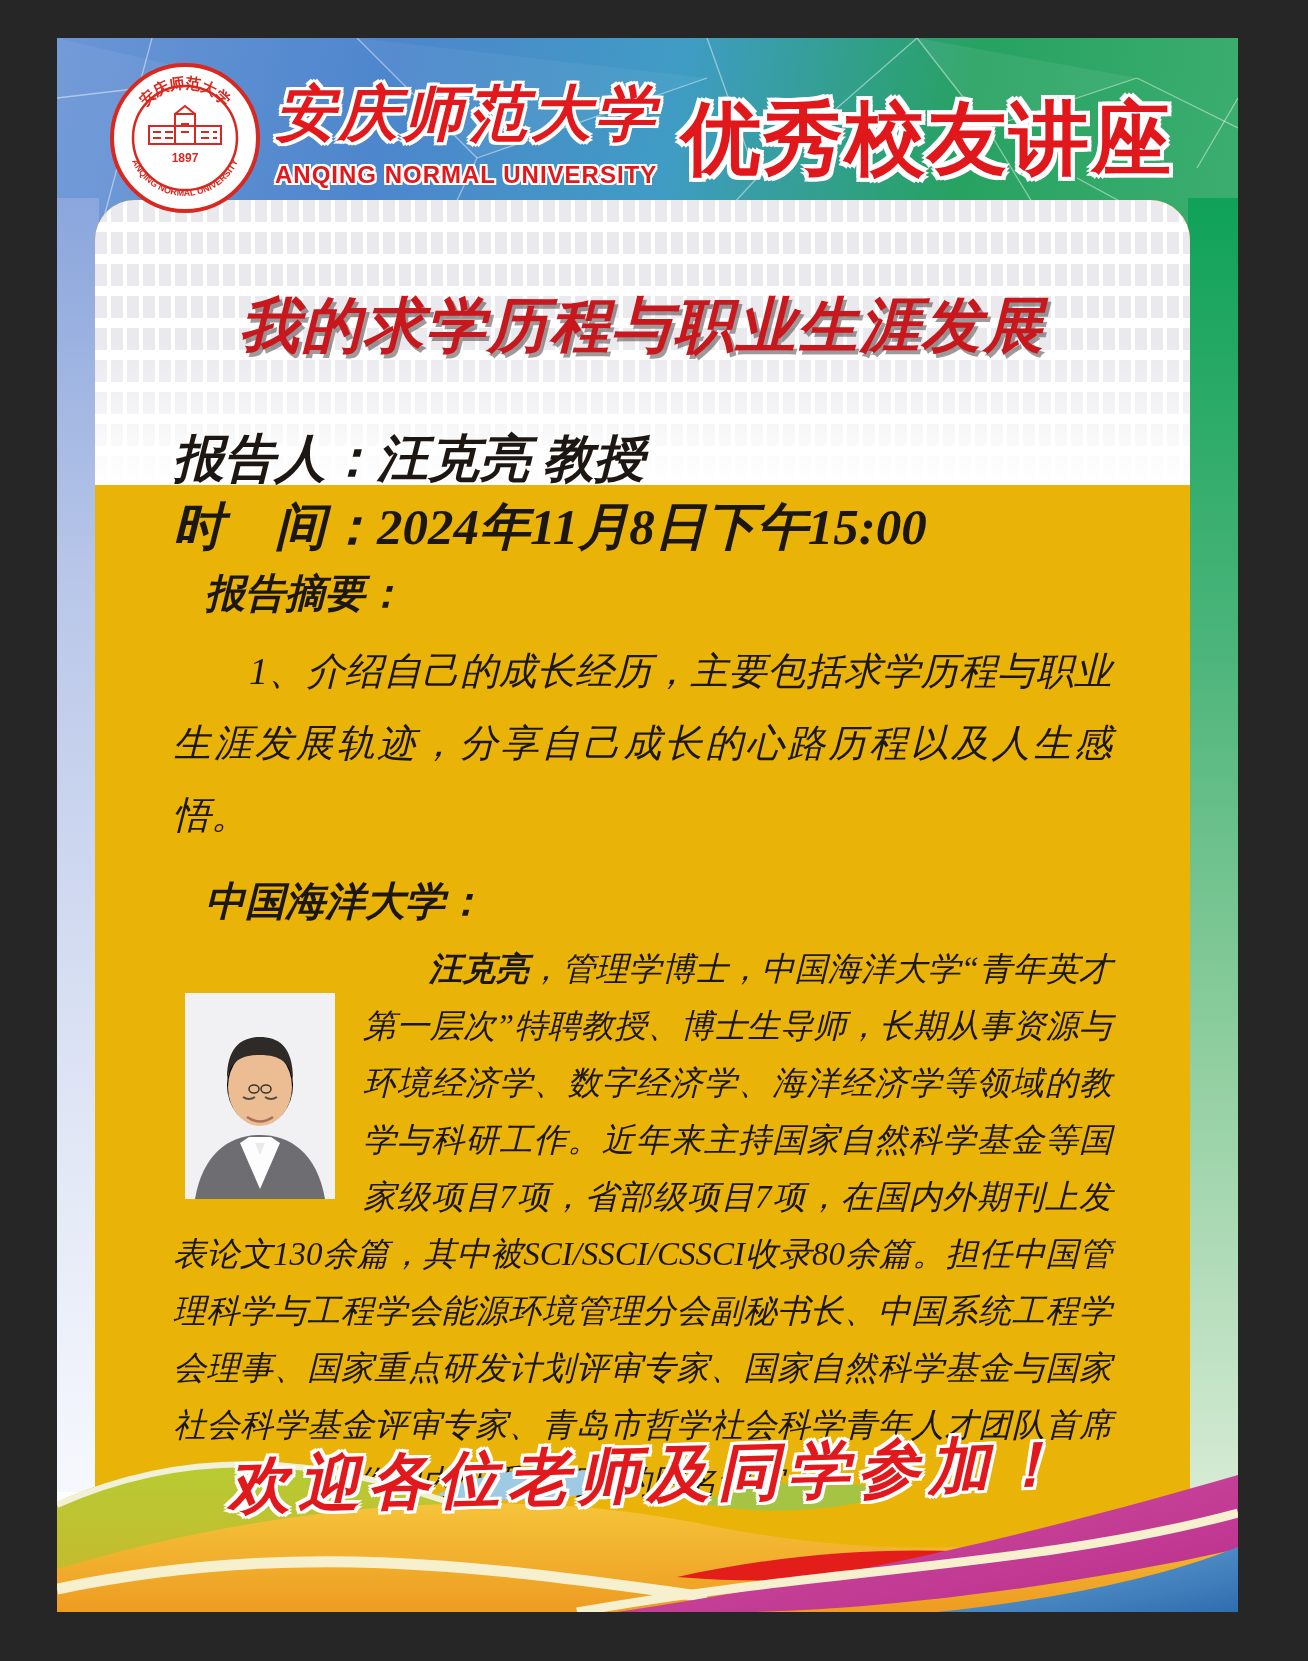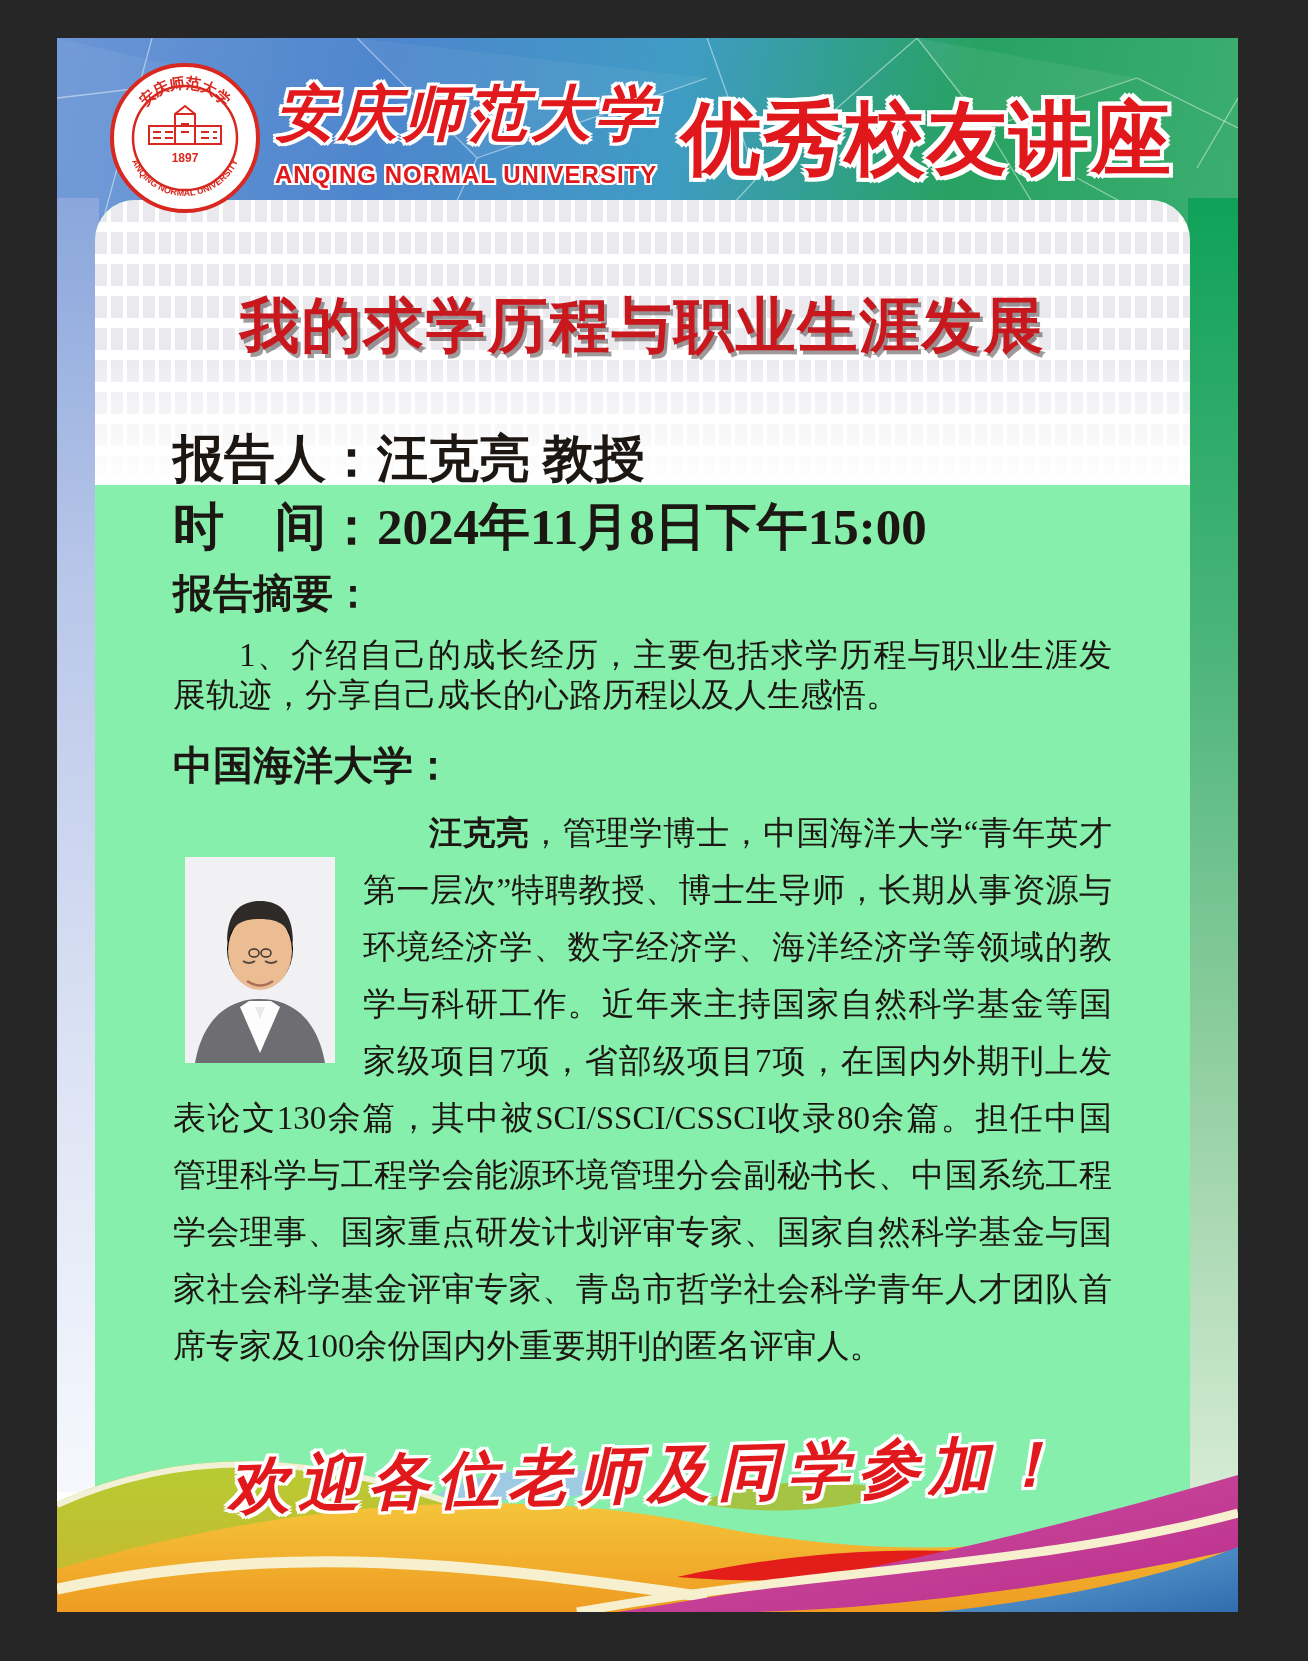--- a/index.html
+++ b/index.html
@@ -11,22 +11,22 @@
   .header-bg{position:absolute;left:0;top:0;width:100%;height:205px;
     background:linear-gradient(100deg,#6b95d6 0%,#4d86cd 28%,#3f9cc4 52%,#27a261 76%,#3cae70 100%);}
   .facets{position:absolute;left:0;top:0;width:100%;height:205px;}
 
   .side-left{position:absolute;left:0;top:160px;bottom:120px;width:42px;
     background:linear-gradient(180deg,#8aa6dc 0%,#b9c7e9 30%,#dfe5f5 70%,#f6f8fd 100%);}
   .side-right{position:absolute;right:0;top:160px;bottom:100px;width:50px;
     background:linear-gradient(180deg,#0fa258 0%,#4db57b 35%,#8fce9f 65%,#d9ecd7 100%);}
 
   
-  .card{position:absolute;left:38px;right:48px;top:162px;bottom:40px;background:#86efac;
-    border-radius:40px 40px 0 0;z-index:1;}
+  .card{position:absolute;left:38px;right:48px;top:162px;bottom:40px;background:#eab308;
+    border-radius:40px 40px 0 0;z-index:1;font-style:italic;}
   .texture{position:absolute;left:0;top:0;right:0;height:285px;border-radius:40px 40px 0 0;
     background-image:
       linear-gradient(180deg,rgba(255,255,255,0) 0%,rgba(255,255,255,0) 50%,rgba(255,255,255,.75) 85%,#ffffff 100%),
       repeating-linear-gradient(180deg,rgba(255,255,255,0) 0 22px,#ffffff 22px 32px),
       repeating-linear-gradient(90deg,#e9e9ee 0 12px,#ffffff 12px 16px);}
 
   
   .logo{position:absolute;left:52px;top:24px;width:152px;height:152px;z-index:2;}
   .uni-names{position:absolute;left:218px;top:36px;z-index:2;}
   .uni-zh{font-family:"Liberation Serif",serif;font-style:italic;font-weight:bold;
@@ -40,22 +40,22 @@
     letter-spacing:2px;
     text-shadow:-4px -4px 0 #fff,4px -4px 0 #fff,-4px 4px 0 #fff,4px 4px 0 #fff,0 -4px 0 #fff,0 4px 0 #fff,-4px 0 0 #fff,4px 0 0 #fff;}
 
   
   .content{position:relative;z-index:2;padding:0 78px;color:#1c1712;}
   .main-title{margin-top:86px;text-align:center;font-family:"Liberation Sans",sans-serif;
     font-weight:bold;font-size:60px;color:#c8171d;letter-spacing:2px;
     text-shadow:3px 4px 0 rgba(80,70,70,.55);}
   .info{margin-top:58px;}
   .info-line{font-weight:bold;font-size:51px;line-height:68px;}
-  .section-head{font-weight:bold;font-size:40px;line-height:66px;}
-  .abstract p{font-size:33px;line-height:40px;margin:8px 0 18px 0;text-indent:2em;text-align:justify;}
+  .section-head{font-weight:bold;font-size:40px;line-height:66px;margin-left:32px;}
+  .abstract p{font-size:38px;line-height:72px;margin:8px 0 18px 0;text-indent:2em;text-align:justify;}
   .bio{margin-top:6px;}
   .bio-photo{float:left;width:150px;height:206px;margin:52px 28px 8px 12px;}
   .bio p{font-size:33px;line-height:57px;margin:6px 0 0 0;text-indent:2em;text-align:justify;}
   .bio-name{font-weight:bold;}
 
   
   .waves{position:absolute;left:0;bottom:0;width:100%;height:195px;z-index:4;}
   .welcome{position:absolute;left:0;right:0;bottom:95px;z-index:5;text-align:center;
     font-family:"Liberation Serif",serif;font-style:italic;font-weight:bold;font-size:62px;
     color:#e2191c;letter-spacing:8px;transform:rotate(-1.5deg);

